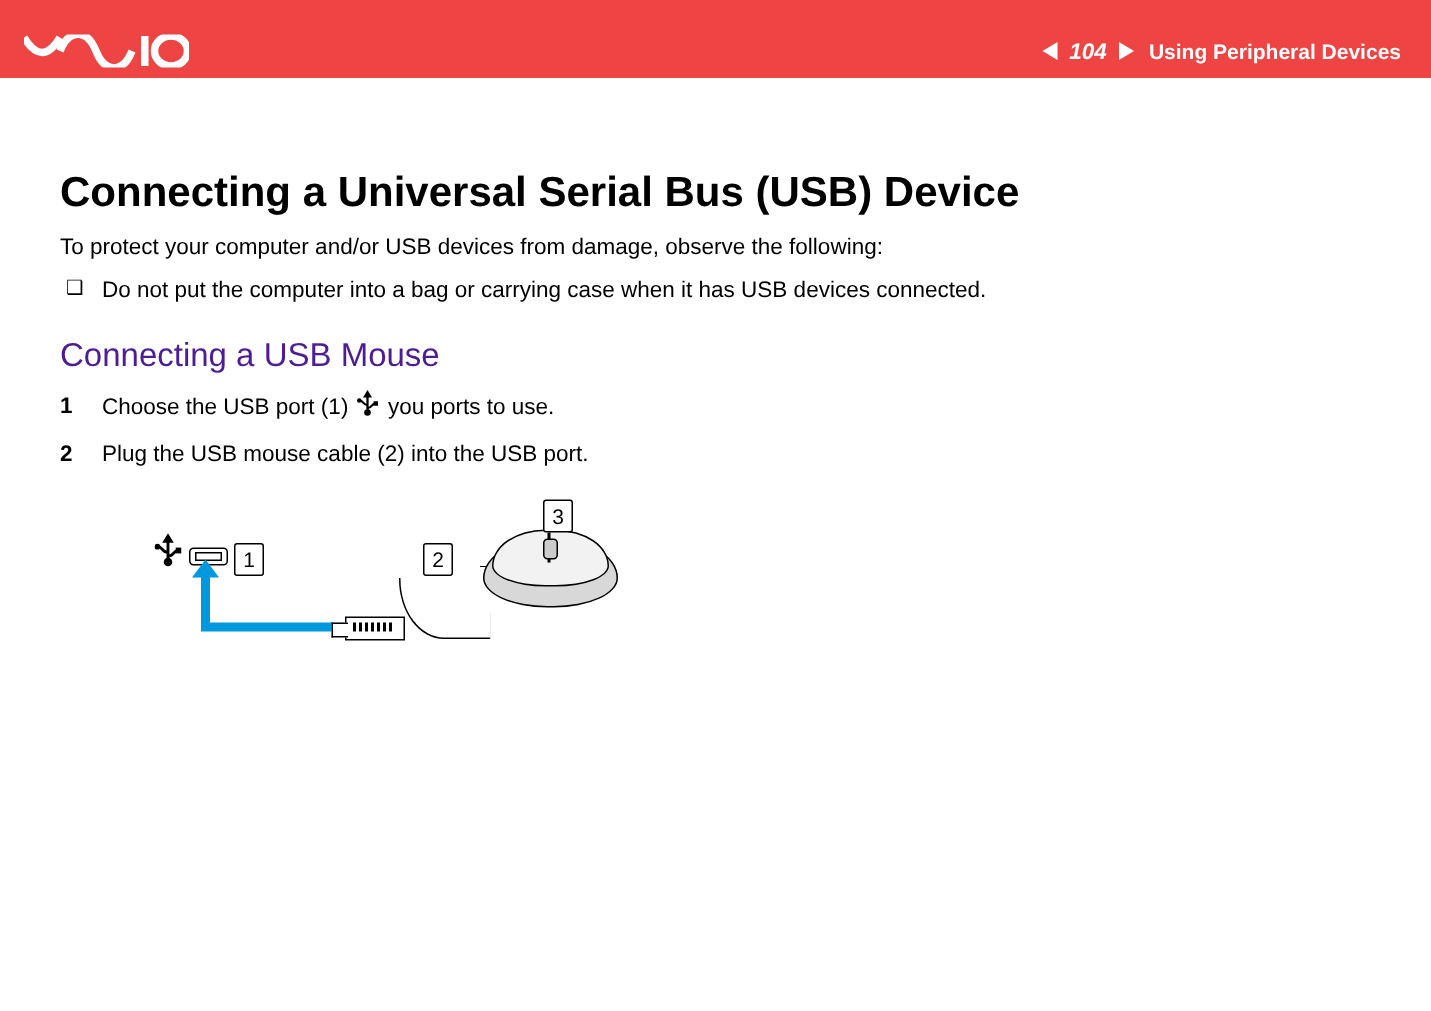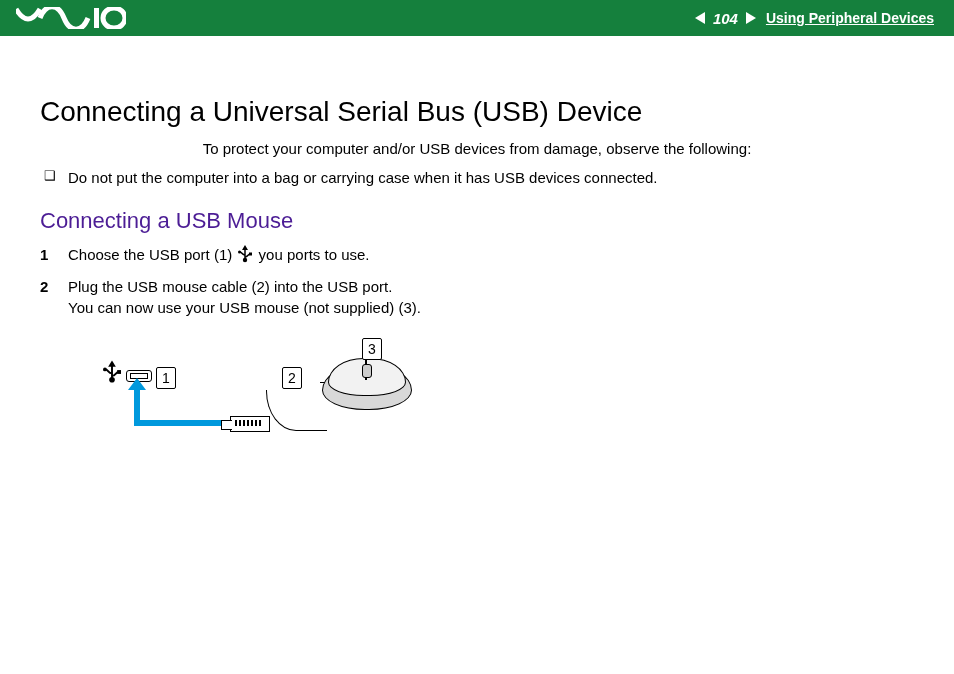--- a/index.html
+++ b/index.html
@@ -6,27 +6,27 @@
     margin: 0;
     padding: 0;
     font-family: Arial, Helvetica, sans-serif;
     background: #fff;
     width: 954px;
     height: 674px;
     overflow: hidden;
     color: #000;
   }
   .header {
-    background: #15803d;
+    background: #ef4444;
     color: #fff;
     height: 36px;
     display: flex;
     justify-content: space-between;
     align-items: center;
-    padding: 0 20px 0 16px;
+    padding: 16px 20px 0 16px;
   }
   .logo {
     display: flex;
     align-items: center;
     gap: 0;
   }
   .logo svg { display:block; }
   .header-right {
     display: flex;
     align-items: center;
@@ -50,35 +50,33 @@
     border-left: 10px solid #fff;
   }
   .pagenum {
     font-style: italic;
     font-weight: bold;
     font-size: 15px;
     margin: 0 2px;
   }
   .section-label {
     margin-left: 4px;
-    text-decoration: underline;
   }
   .content {
     padding: 30px 40px 0 40px;
   }
   h1 {
     font-size: 28px;
-    font-weight: normal;
+    font-weight: bold;
     margin: 30px 0 12px 0;
     color: #000;
   }
   .intro {
     font-size: 15px;
     margin: 12px 0 8px 0;
-    text-align: center;
   }
   .bullets {
     list-style: none;
     margin: 4px 0 18px 0;
     padding: 0;
   }
   .bullets li {
     font-size: 15px;
     padding: 4px 0 4px 28px;
     position: relative;
@@ -318,21 +316,20 @@
           <circle cx="1.5" cy="7" r="1.5" fill="#000"></circle>
           <path d="M7 12 C10 12 10 9 12 9" stroke="#000" stroke-width="1.5" fill="none"></path>
           <rect x="11" y="7.5" width="3" height="3" fill="#000"></rect>
         </svg>
       </span>
       <span> you ports to use.</span>
     </li>
     <li>
       <span class="num">2</span>
       <span>Plug the USB mouse cable (2) into the USB port.</span><br>
-      <span>You can now use your USB mouse (not supplied) (3).</span>
     </li>
   </ol>
 
   <div class="figure">
     <span class="usb-symbol">
       <svg width="18" height="24" viewBox="0 0 14 18">
         <circle cx="7" cy="15" r="2.2" fill="#000"></circle>
         <line x1="7" y1="15" x2="7" y2="2" stroke="#000" stroke-width="1.5"></line>
         <polygon points="7,0 4,5 10,5" fill="#000"></polygon>
         <path d="M7 10 C4 10 4 7 2 7" stroke="#000" stroke-width="1.5" fill="none"></path>

